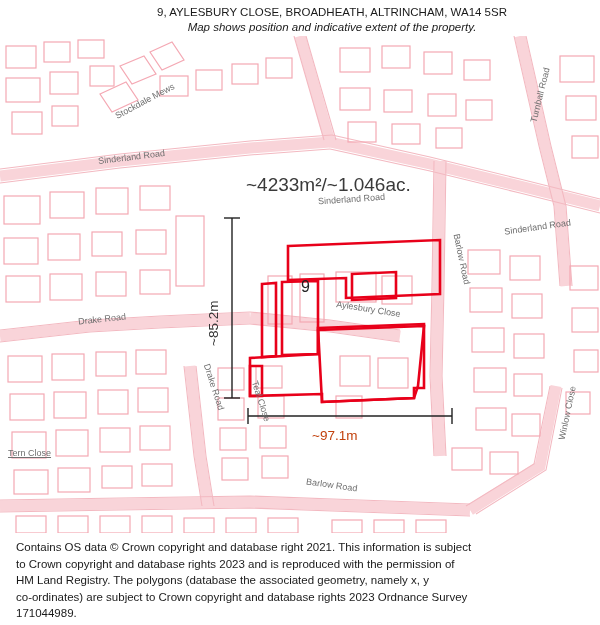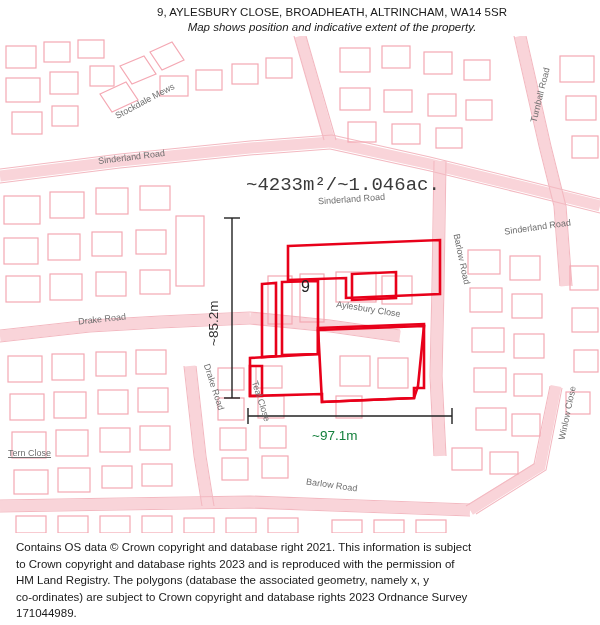--- a/index.html
+++ b/index.html
@@ -76,21 +76,21 @@
     white-space: nowrap;
   }
   .plot-number {
     position: absolute;
     font-size: 16px;
     color: #222222;
   }
   .dim-h {
     position: absolute;
     font-size: 13.5px;
-    color: #15803d;
+    color: #c2410c;
   }
   .dim-v {
     position: absolute;
     font-size: 13.5px;
     color: #333333;
     transform: rotate(-90deg);
     transform-origin: left top;
   }
   
   .footer {
@@ -290,21 +290,21 @@
     <div class="map-label street" style="left:512px; top:54px; transform: rotate(-76deg);">Turnball Road</div>
     <div class="map-label street" style="left:78px; top:278px; transform: rotate(-6deg);">Drake Road</div>
     <div class="map-label street" style="left:336px; top:268px; transform: rotate(9deg);">Aylesbury Close</div>
     <div class="map-label street" style="left:436px; top:218px; transform: rotate(78deg);">Barlow Road</div>
     <div class="map-label street" style="left:190px; top:346px; transform: rotate(72deg);">Drake Road</div>
     <div class="map-label street" style="left:240px; top:360px; transform: rotate(72deg);">Teal Close</div>
     <div class="map-label street" style="left:8px; top:412px;text-decoration:underline;">Tern Close</div>
     <div class="map-label street" style="left:306px; top:444px; transform: rotate(8deg);">Barlow Road</div>
     <div class="map-label street" style="left:540px; top:372px; transform: rotate(-78deg);">Winlow Close</div>
 
-    <div class="area-label" style="left:246px; top:138px;font-family:Liberation Mono, monospace;">~4233m²/~1.046ac.</div>
+    <div class="area-label" style="left:246px; top:138px;">~4233m²/~1.046ac.</div>
 
     <div class="plot-number" style="left:301px; top:242px;">9</div>
 
     <div class="dim-h" style="left:312px; top:392px;">~97.1m</div>
     <div class="dim-v" style="left:206px; top:310px;">~85.2m</div>
   </div>
 
   <div class="footer">
     <span class="line">Contains OS data © Crown copyright and database right 2021. This information is subject</span>
     <span class="line">to Crown copyright and database rights 2023 and is reproduced with the permission of</span>

